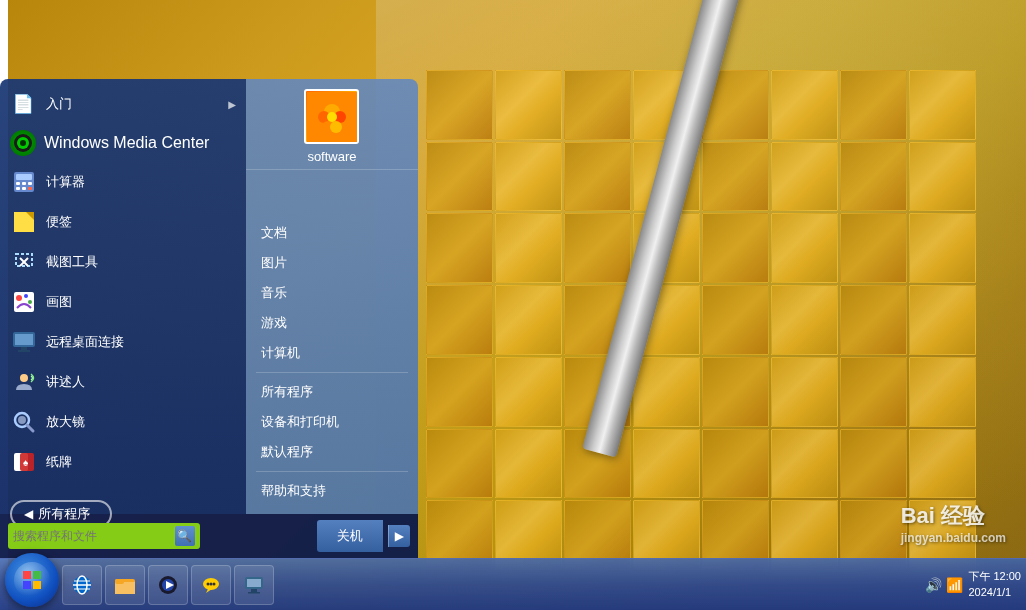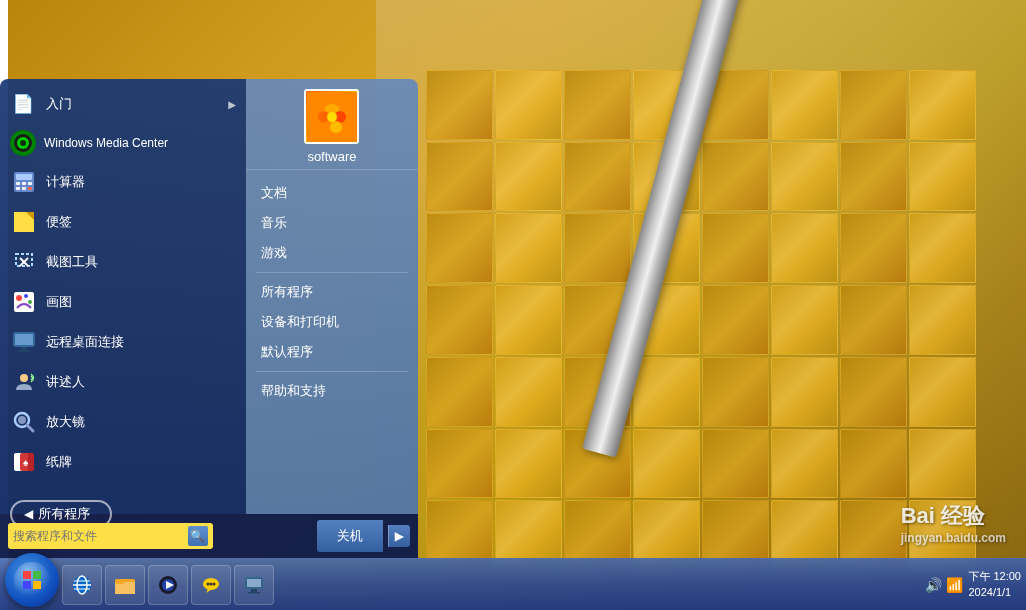--- a/index.html
+++ b/index.html
@@ -163,24 +163,24 @@
       border-radius: 20px;
       padding: 3px 20px 3px 12px;
       display: flex;
       align-items: center;
       gap: 5px;
     }
 
     .search-input-wrapper {
       display: flex;
       align-items: center;
-      background: #fde047;
+      background: #84cc16;
       border-radius: 3px;
       padding: 3px 5px;
-      gap: 20px;
+      gap: 7px;
     }
 
     .search-input {
       border: none;
       outline: none;
       font-size: 12px;
       flex: 1;
       background: transparent;
       color: #333;
     }
@@ -328,20 +328,21 @@
       flex-direction: column;
       border-top-left-radius: 8px;
     }
 
     .panel-right {
       width: 184px;
       background: linear-gradient(to bottom, rgba(95,135,195,0.87), rgba(75,115,175,0.9));
       display: flex;
       flex-direction: column;
       border-top-right-radius: 8px;
+      justify-content: space-between;
     }
 
     .start-menu-bottom {
       width: 418px;
       background: rgba(15,28,75,0.97);
       display: flex;
       align-items: center;
       padding: 6px 8px;
       gap: 5px;
       border-bottom-left-radius: 0;
@@ -433,21 +434,21 @@
         </div>
 
         <div class="left-menu-item">
           <div class="menu-icon" style="background:radial-gradient(circle, #00aa00, #006600); border-radius:50%; width:26px;height:26px; display:flex;align-items:center;justify-content:center;">
             <svg width="20" height="20" viewBox="0 0 20 20">
                 <circle cx="10" cy="10" r="9" fill="#1a1a1a"></circle>
                 <circle cx="10" cy="10" r="6" fill="#00cc00"></circle>
                 <circle cx="10" cy="10" r="3" fill="#003300"></circle>
               </svg>
           </div>
-          <span style="font-size:12px;">Windows Media Center</span>
+          <span style="font-size:16px;">Windows Media Center</span>
         </div>
 
         <div class="left-menu-item">
           <div class="menu-icon">
             <svg width="24" height="24" viewBox="0 0 24 24">
                 <rect x="2" y="2" width="20" height="20" rx="2" fill="#6688cc"></rect>
                 <rect x="4" y="4" width="16" height="6" rx="1" fill="#aaccff"></rect>
                 <rect x="4" y="12" width="4" height="3" rx="1" fill="white"></rect>
                 <rect x="10" y="12" width="4" height="3" rx="1" fill="white"></rect>
                 <rect x="16" y="12" width="4" height="3" rx="1" fill="white"></rect>
@@ -563,22 +564,24 @@
             <circle cx="21" cy="35" r="6" fill="#ff8800"></circle>
             <circle cx="29" cy="35" r="6" fill="#ffbb00"></circle>
             <circle cx="25" cy="25" r="5" fill="#ffdd00"></circle>
           </svg>
         </div>
         <span class="username">software</span>
       </div>
 
       <div class="right-menu-items">
         <div class="right-menu-item">文档</div>
+        <div class="right-menu-item">图片</div>
         <div class="right-menu-item">音乐</div>
         <div class="right-menu-item">游戏</div>
+        <div class="right-menu-item">计算机</div>
         <div style="height:1px;background:rgba(255,255,255,0.2);margin:4px 10px;"></div>
         <div class="right-menu-item">所有程序</div>
         <div class="right-menu-item">设备和打印机</div>
         <div class="right-menu-item">默认程序</div>
         <div style="height:1px;background:rgba(255,255,255,0.2);margin:4px 10px;"></div>
         <div class="right-menu-item">帮助和支持</div>
       </div>
     </div>
   </div>
 

